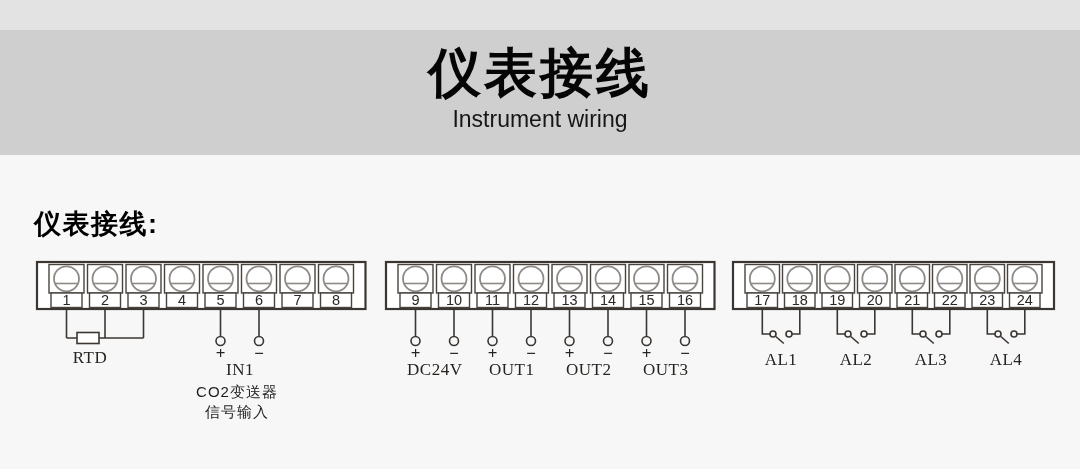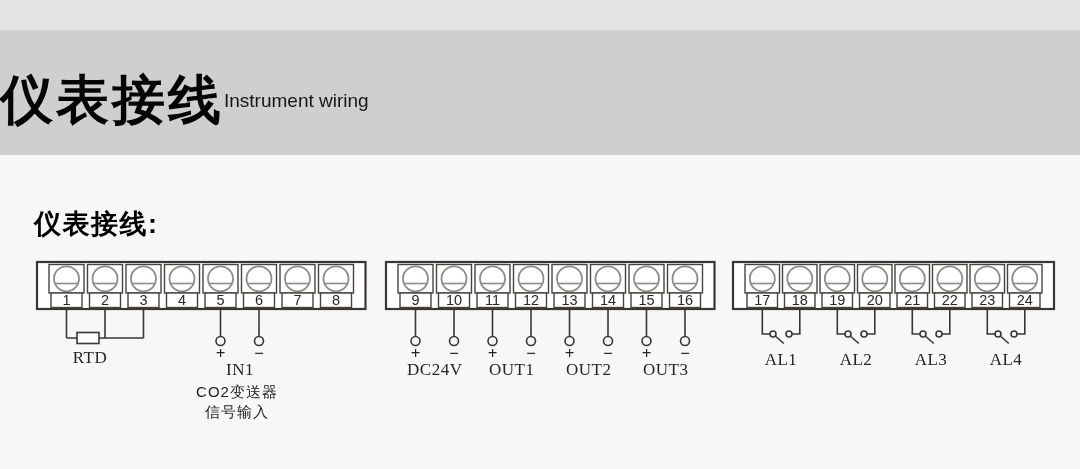--- a/index.html
+++ b/index.html
@@ -2,24 +2,24 @@
 <html><head>
 <meta charset="utf-8">
 <style>
   html,body{margin:0;padding:0;}
   body{background:#ffffff;font-family:"Liberation Sans",sans-serif;}
   .page{position:relative;width:1080px;height:469px;background:#f7f7f7;overflow:hidden;}
 
   
   .band-top{position:absolute;left:0;top:0;width:1080px;height:30px;background:#e4e3e3;}
   .band{position:absolute;left:0;top:30px;width:1080px;height:125px;background:#d0cfcf;
-        display:flex;flex-direction:row;align-items:center;justify-content:flex-start;}
+        display:flex;flex-direction:column;align-items:center;justify-content:flex-start;}
   .title{margin-top:14px;font-size:53px;line-height:58px;font-weight:700;color:#050505;
          letter-spacing:3px;font-family:"Liberation Sans",sans-serif;}
-  .subtitle{margin-top:17px;font-size:19px;line-height:26px;font-weight:400;color:#161616;
+  .subtitle{margin-top:4px;font-size:23px;line-height:26px;font-weight:400;color:#161616;
             font-family:"Liberation Sans",sans-serif;}
 
   
   .section-title{position:absolute;left:34px;top:206px;font-size:27px;font-weight:700;
                  color:#000;letter-spacing:1.5px;}
 
   
   .diagram{position:absolute;left:0;top:255px;width:1080px;height:214px;}
   .outer{fill:#ffffff;stroke:#3b3632;stroke-width:2.2;}
   .plate{fill:#ffffff;stroke:#49433e;stroke-width:1.4;}

